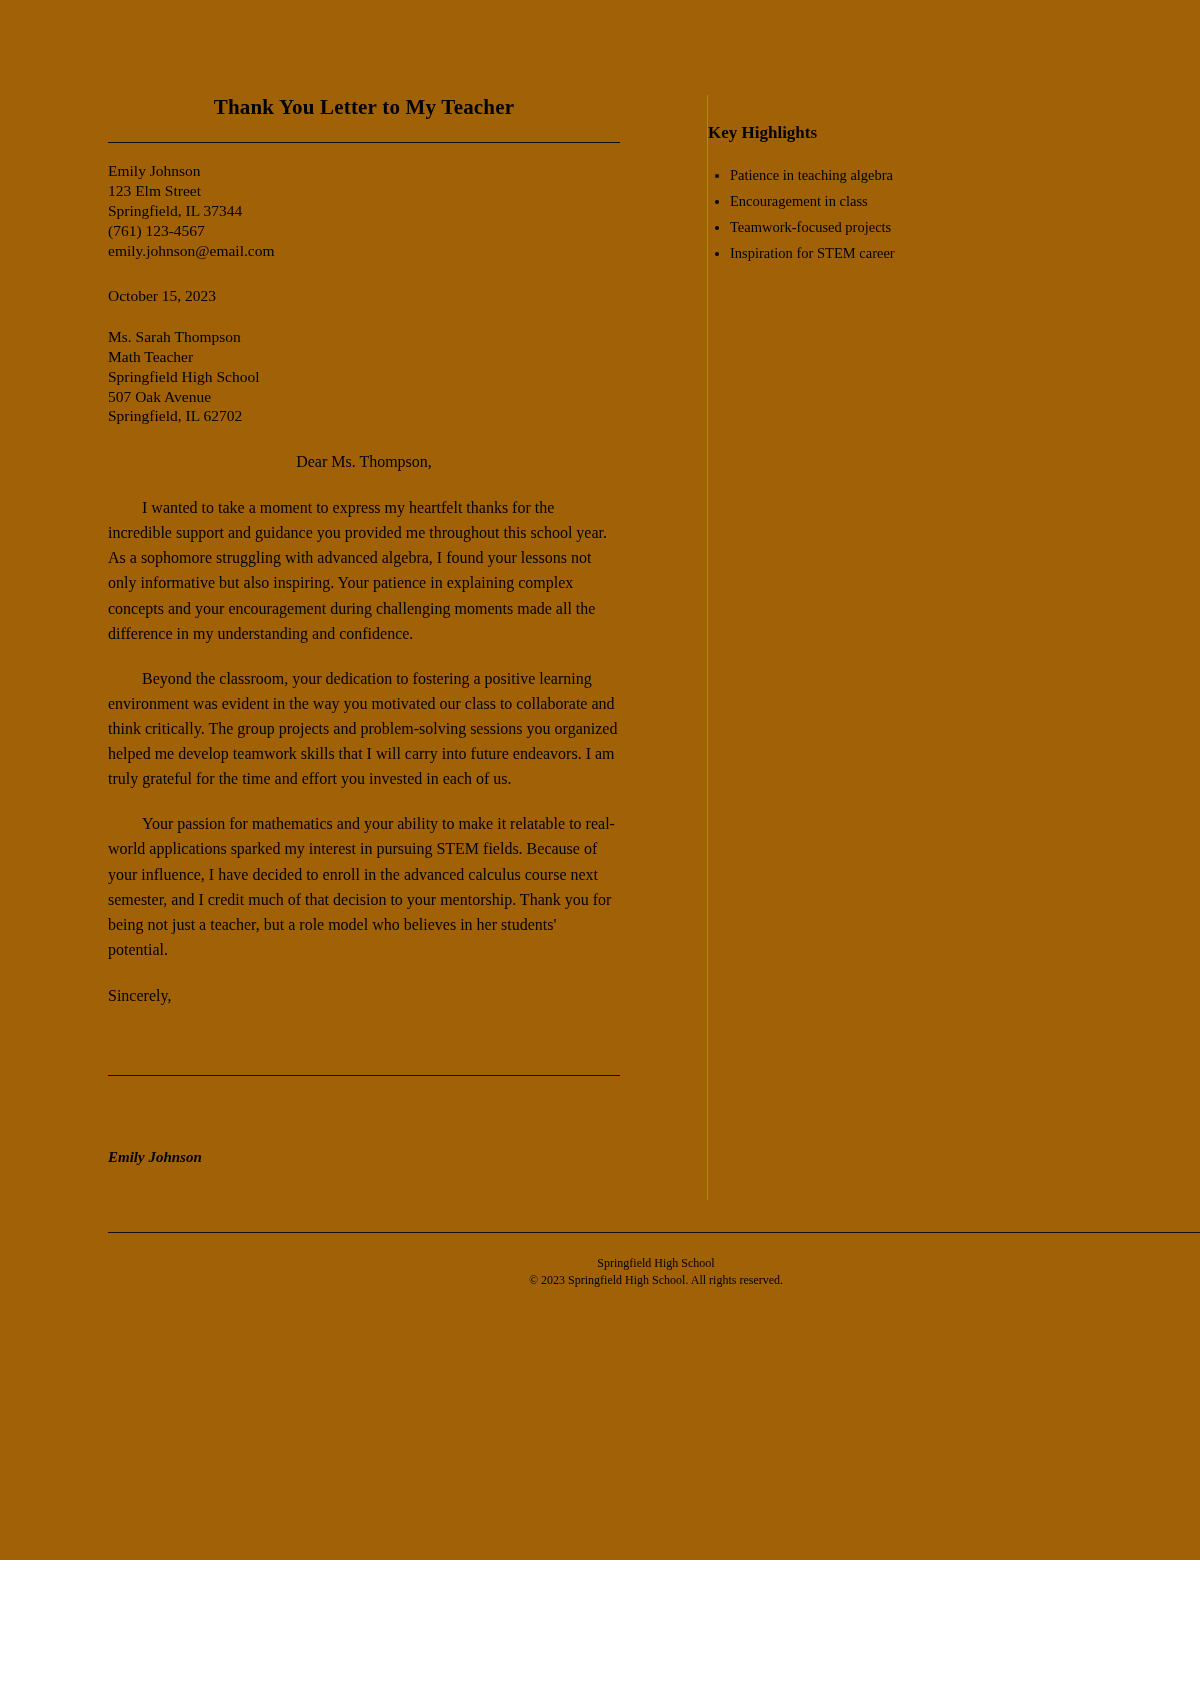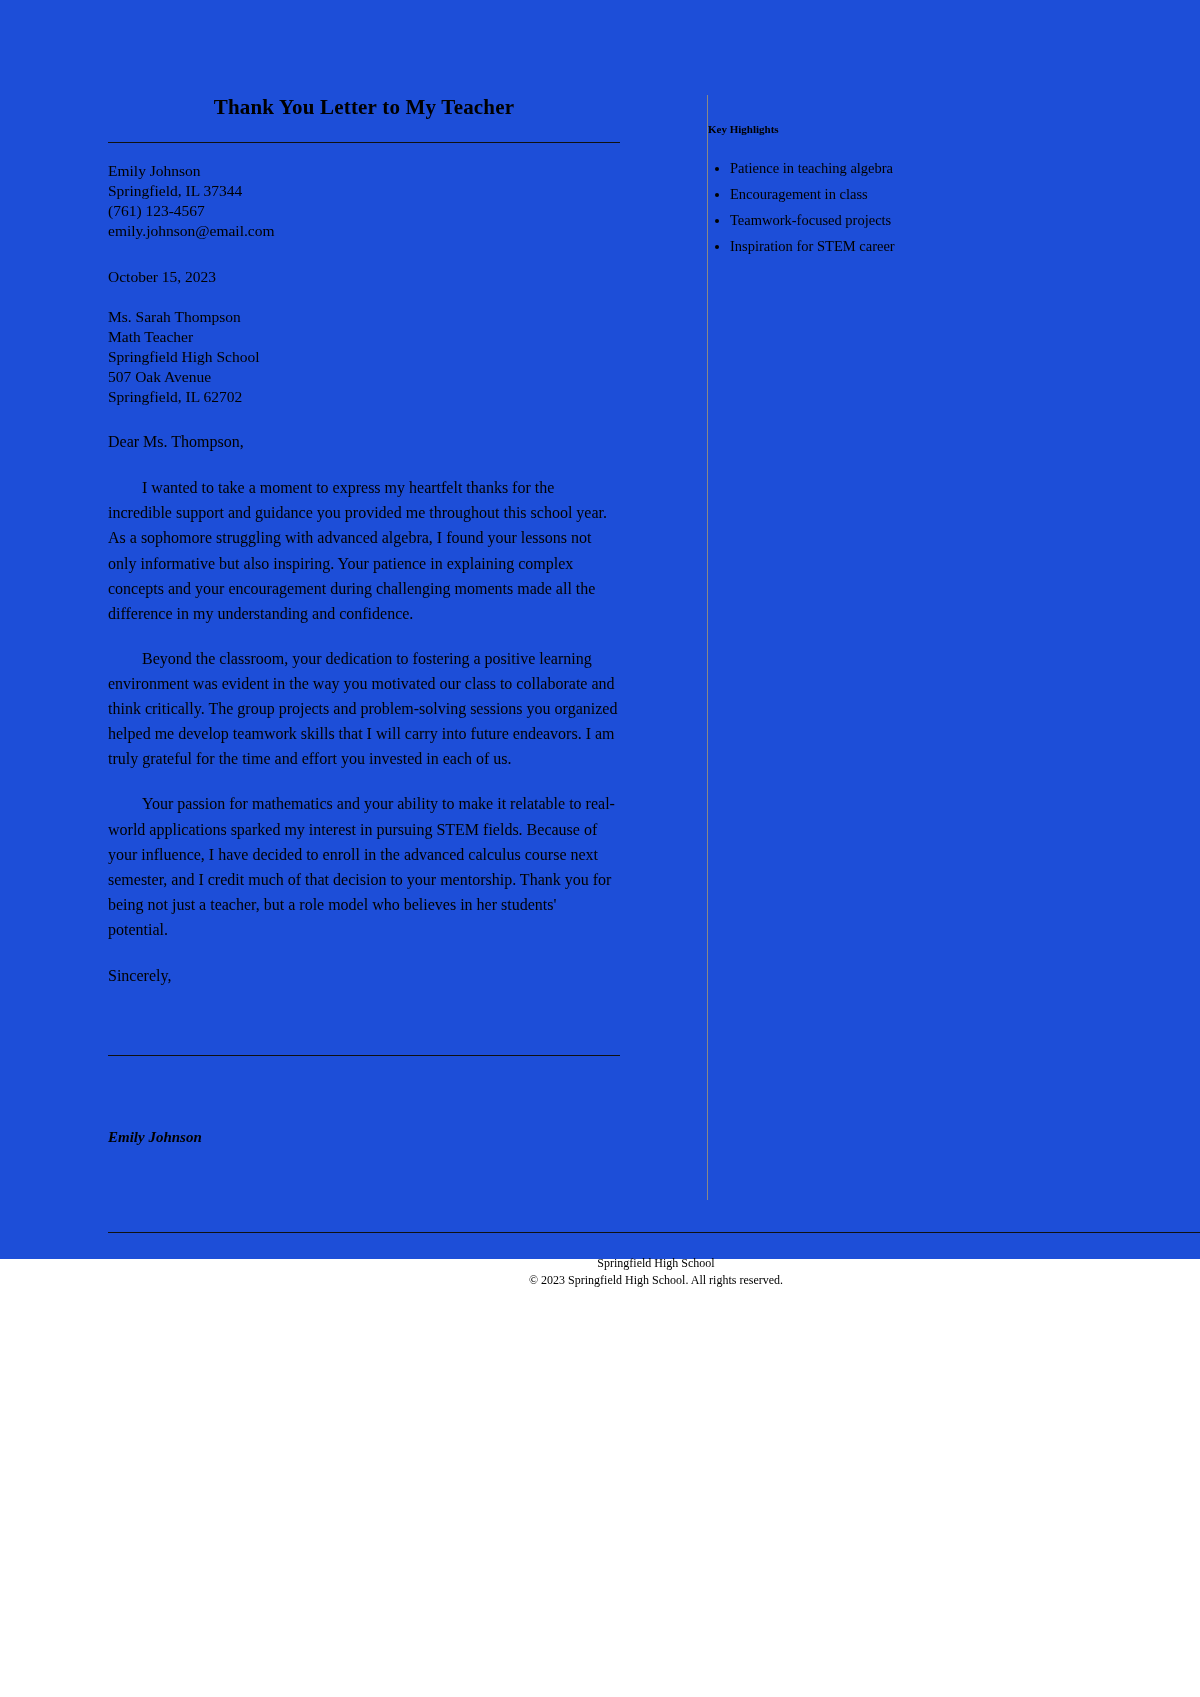--- a/index.html
+++ b/index.html
@@ -15,22 +15,22 @@
     font-family: "Liberation Serif", "DejaVu Serif", serif;
     color: #000000;
     overflow: hidden;
   }
 
   .page {
     position: absolute;
     left: 0;
     top: 0;
     width: 1200px;
-    height: 1259px;
-    background: #1d4ed8;
+    height: 1560px;
+    background: #a16207;
   }
 
   
   .content {
     position: absolute;
     left: 108px;
     top: 95px;
     width: 900px;
   }
 
@@ -92,20 +92,21 @@
   .date-line {
     font-size: 15.5px;
     line-height: 1.28;
     margin-bottom: 21px;
   }
 
   .salutation {
     font-size: 16px;
     line-height: 1.3;
     margin-bottom: 22px;
+    text-align: center;
   }
 
   .body-p {
     font-size: 16px;
     line-height: 1.57;
     text-indent: 34px;
     margin: 0 0 20px 0;
     text-align: left;
   }
 
@@ -129,21 +130,21 @@
   .sign-name {
     font-size: 15px;
     font-weight: bold;
     font-style: italic;
     margin-top: 72px;
     line-height: 1.2;
   }
 
   
   .side-title {
-    font-size: 11px;
+    font-size: 17px;
     font-weight: bold;
     margin: 0 0 22px 0;
     line-height: 1.2;
   }
   .side-list {
     margin: 0;
     padding-left: 22px;
     list-style-type: disc;
   }
   .side-list li {
@@ -184,20 +185,21 @@
     <div class="columns">
 
       <div class="letter-col">
 
         <h1 class="doc-title">Thank You Letter to My Teacher</h1>
 
         <hr class="title-rule">
 
         <div class="addr-block">
           <div>Emily Johnson</div>
+          <div>123 Elm Street</div>
           <div>Springfield, IL 37344</div>
           <div>(761) 123-4567</div>
           <div>emily.johnson@email.com</div>
         </div>
 
         <div class="date-line">October 15, 2023</div>
 
         <div class="addr-block">
           <div>Ms. Sarah Thompson</div>
           <div>Math Teacher</div>

